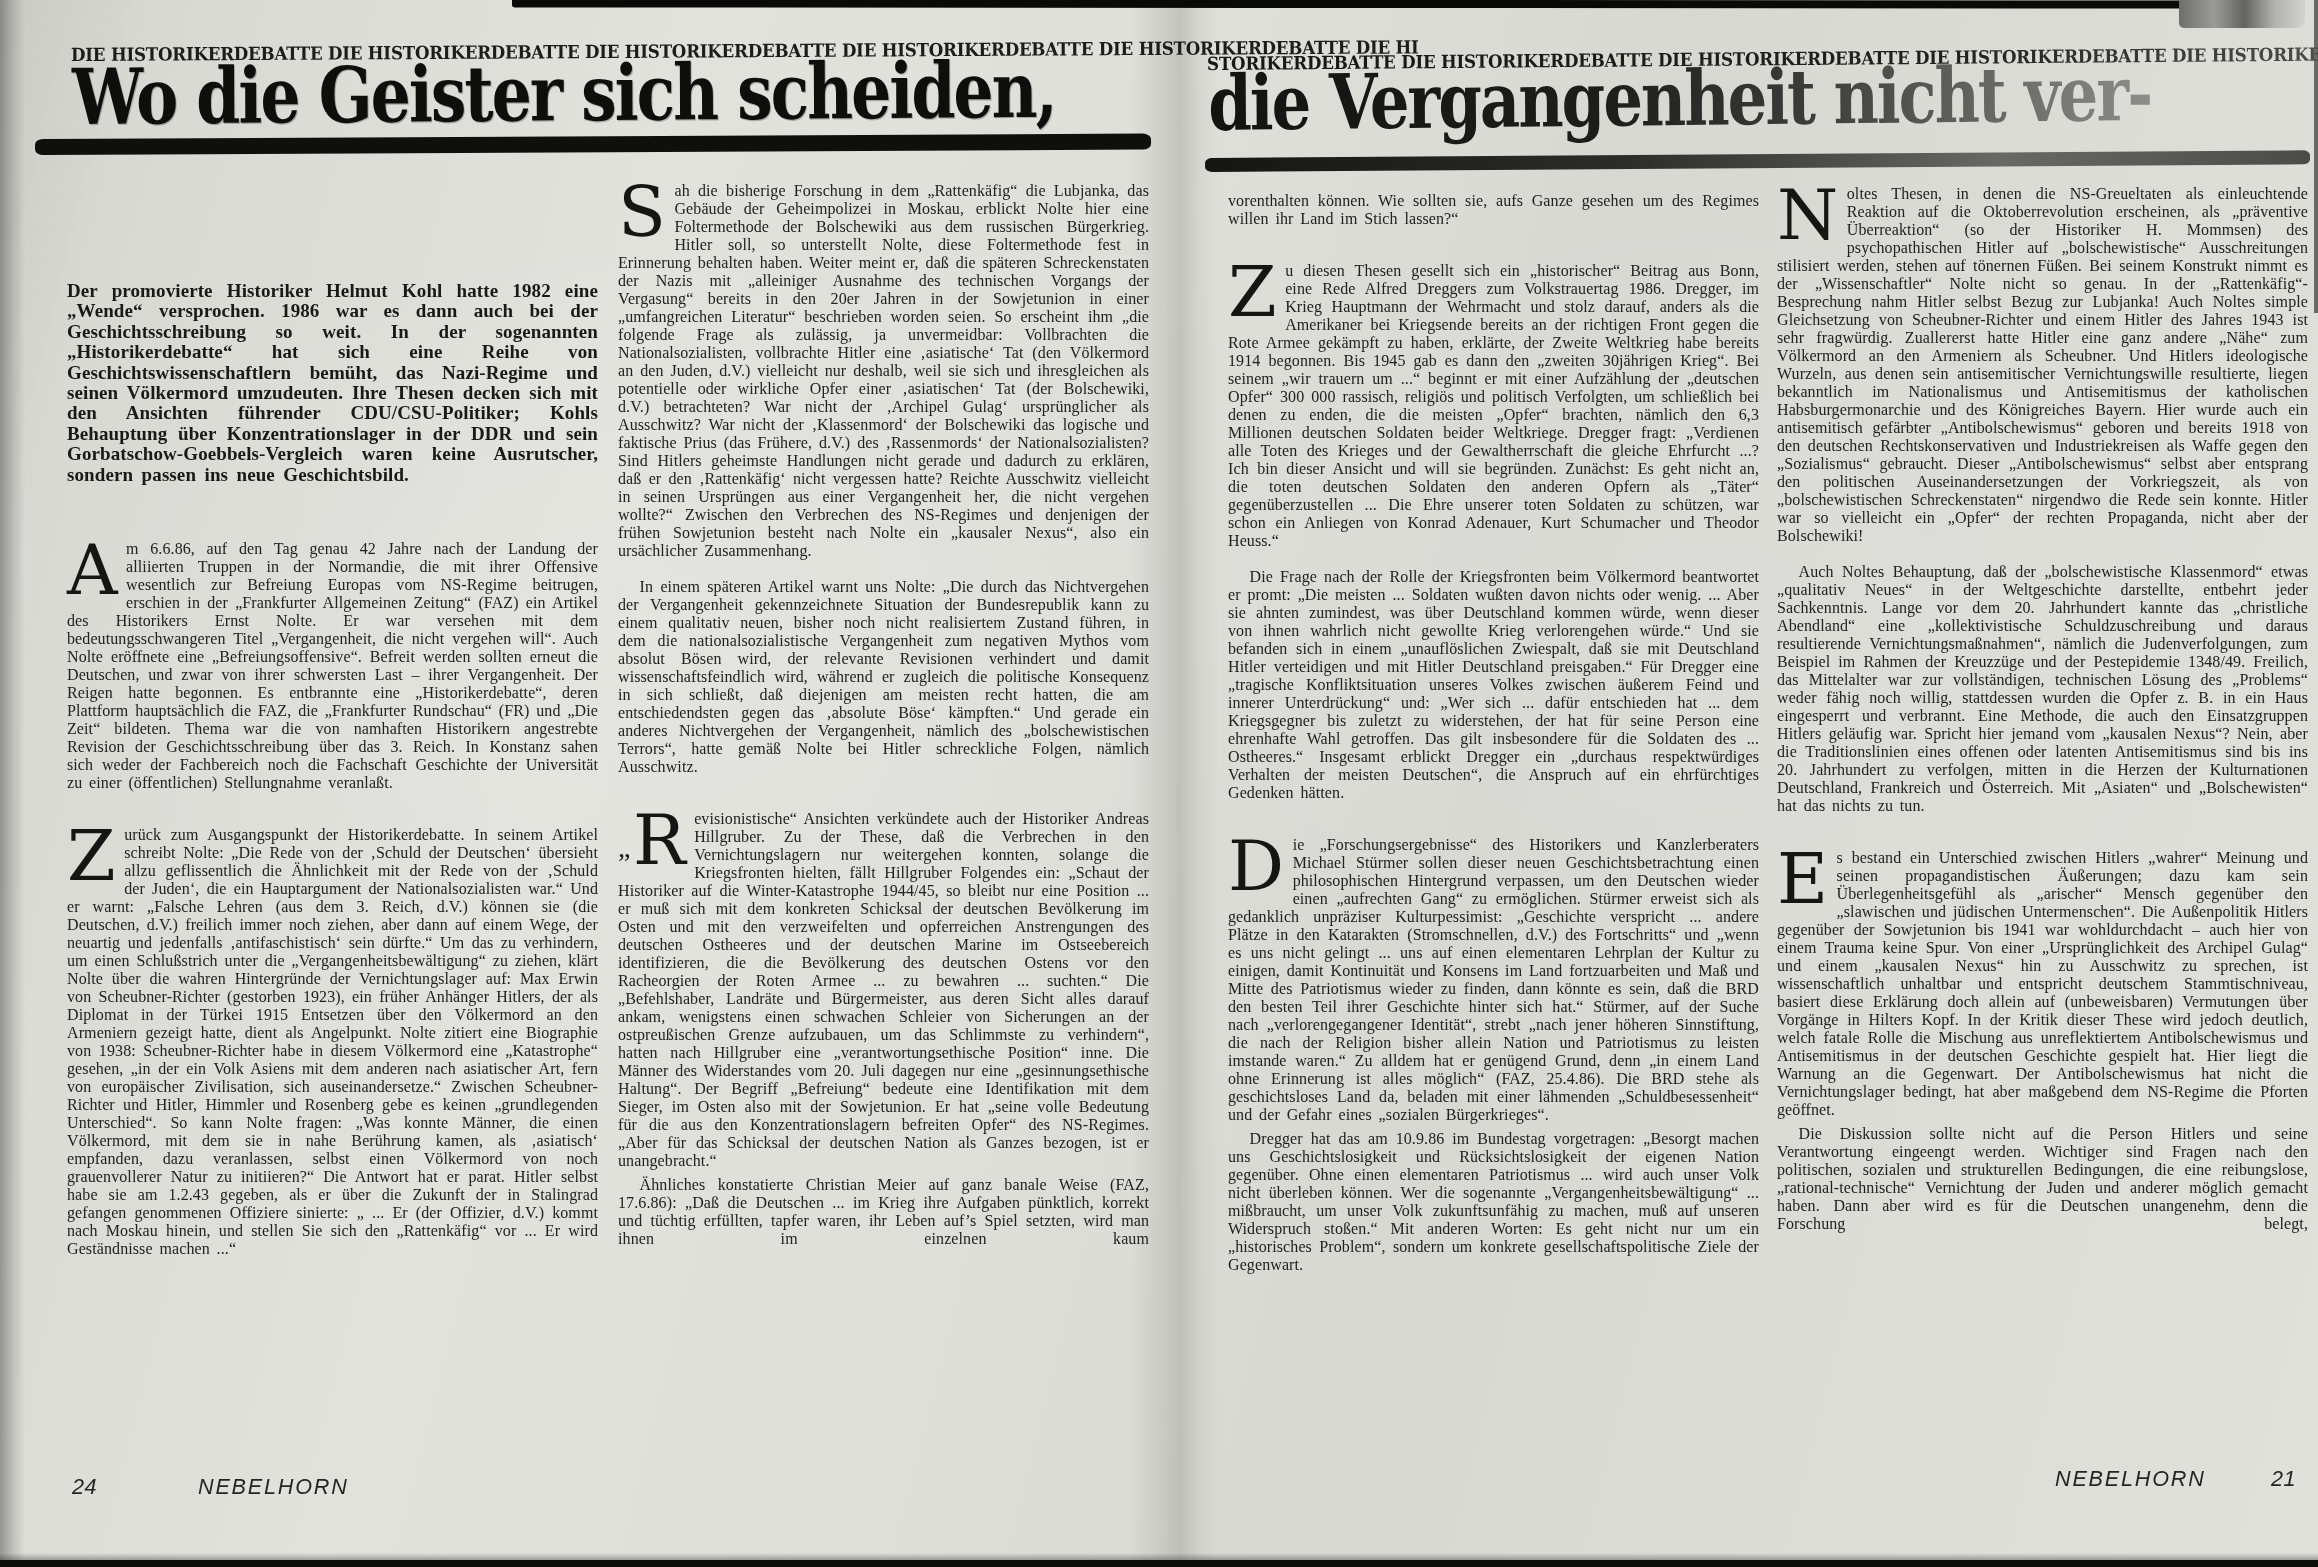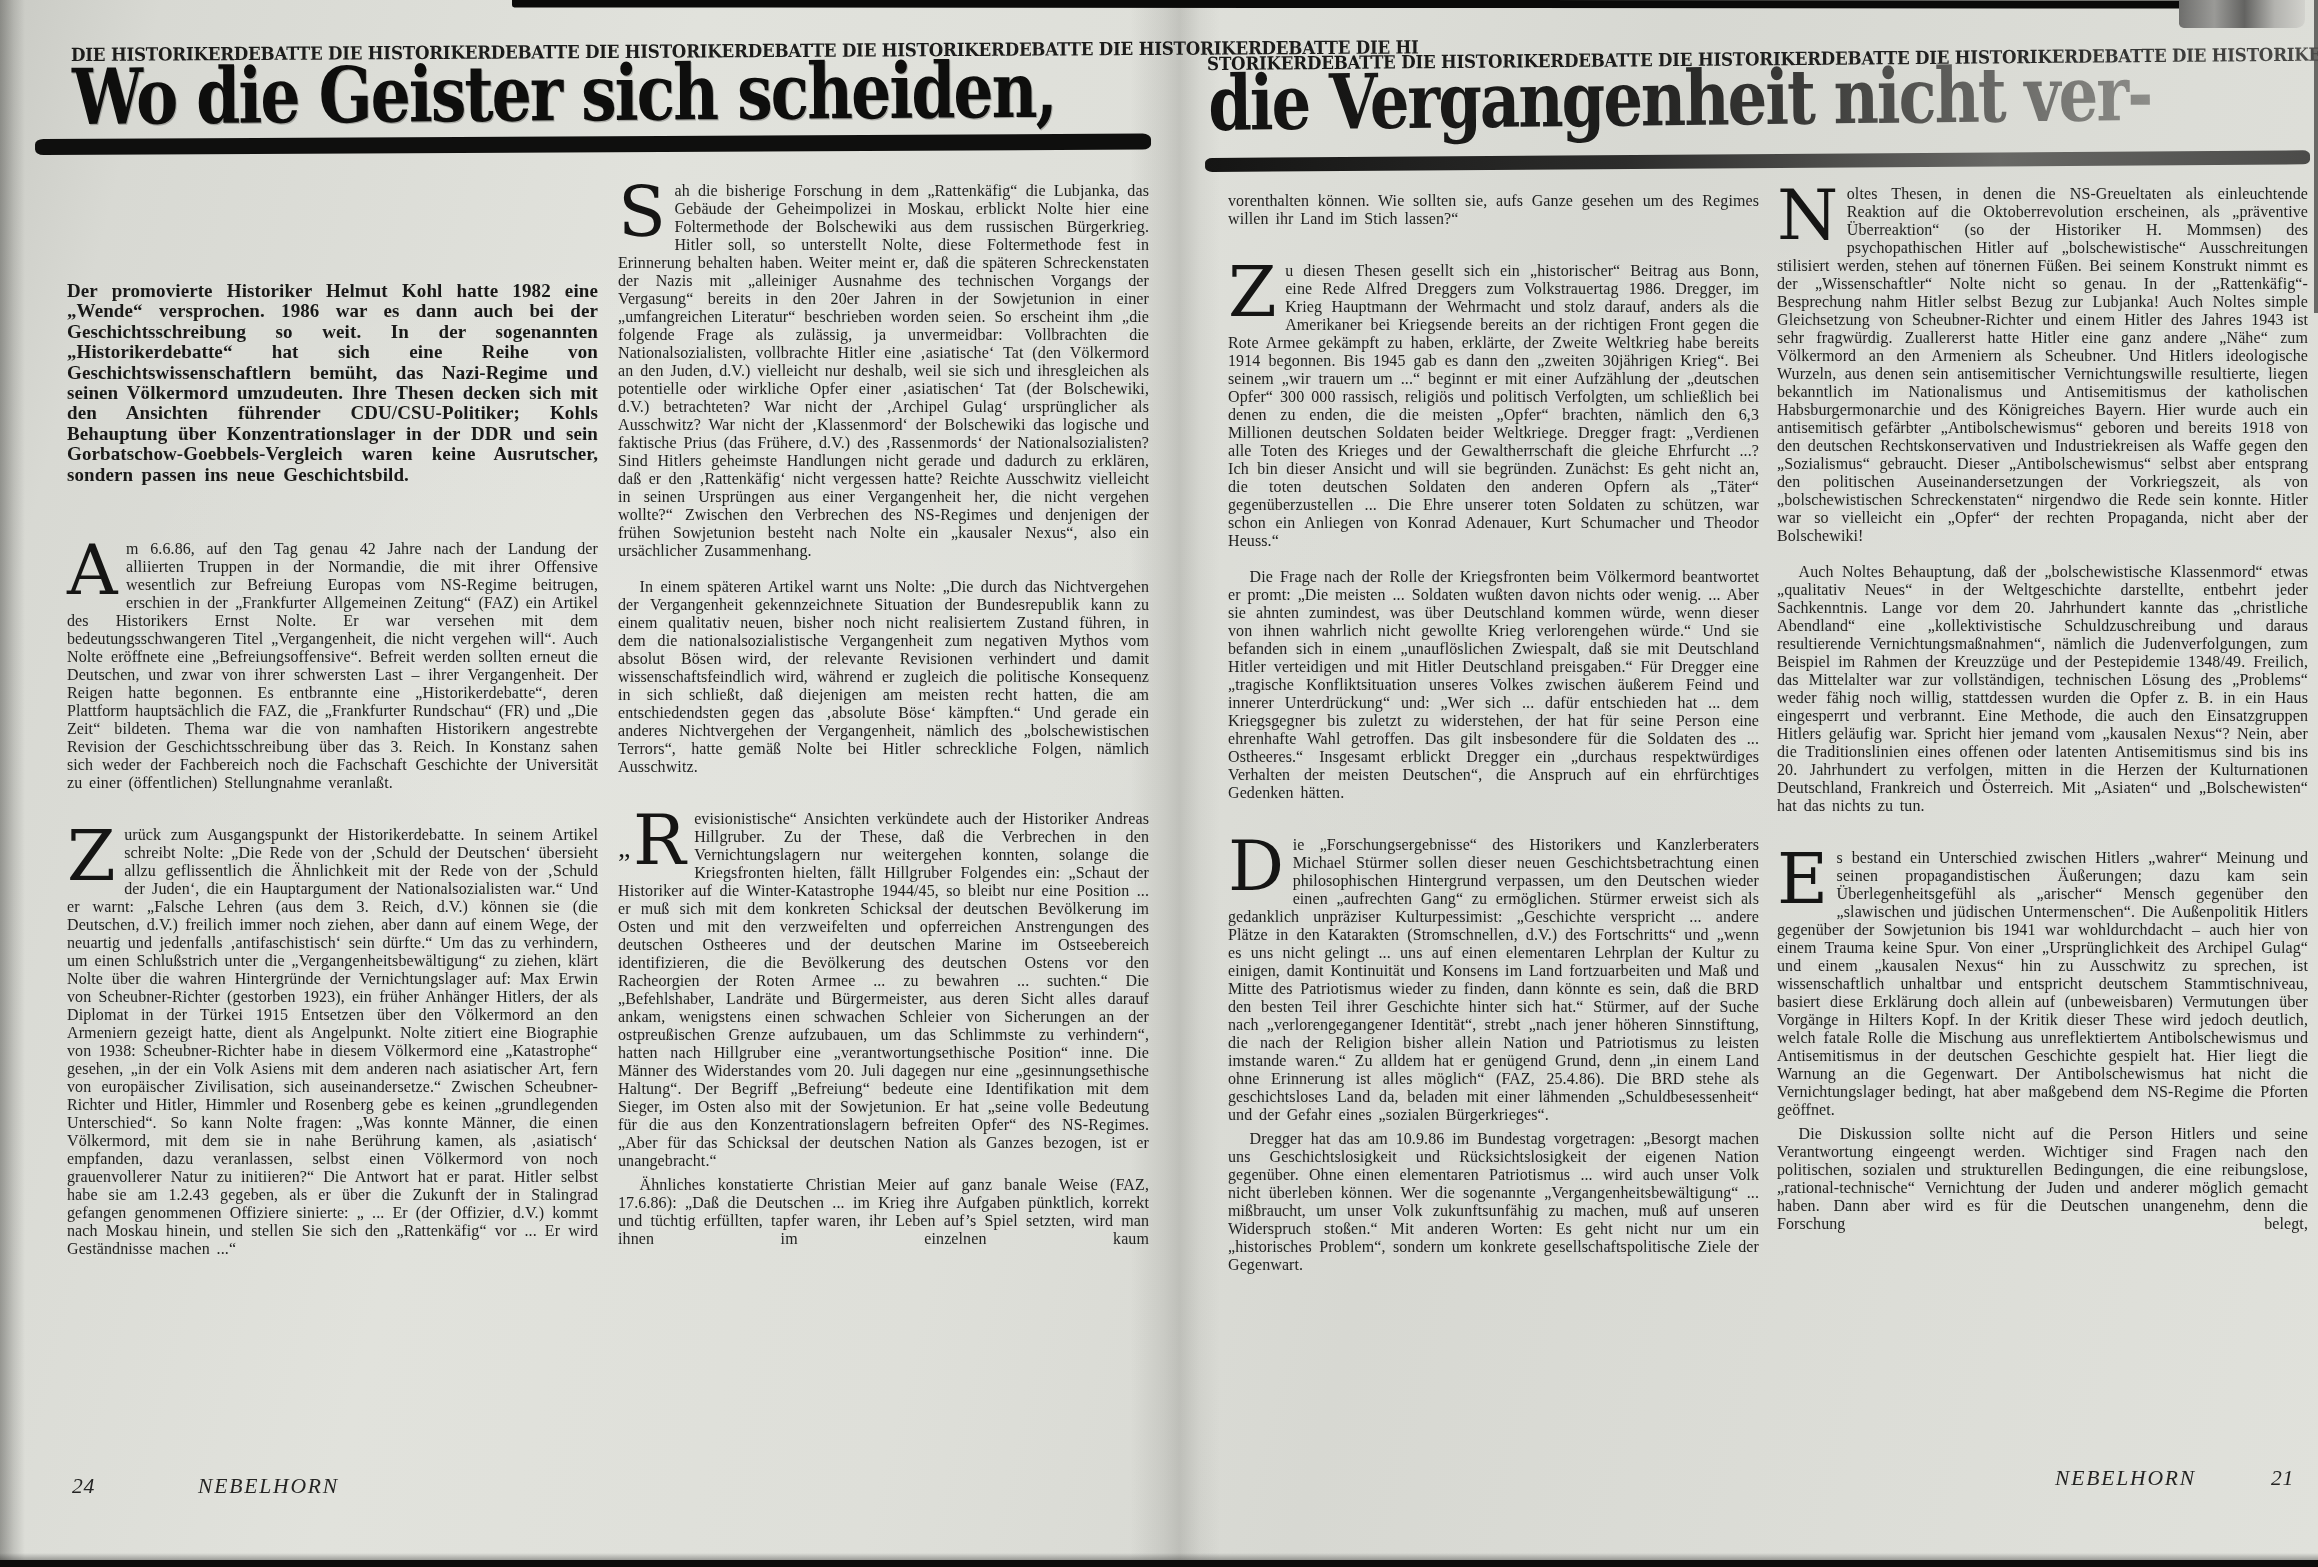--- a/index.html
+++ b/index.html
@@ -54,21 +54,21 @@
     margin:3.6px 8.4px 0 0;color:#151514;}
   .dropcap:empty{display:none;}
   .dcq{float:left;font-size:28px;line-height:18px;margin:29px 2.4px 0 0;color:#151514;}
   .dcq:empty{display:none;}
   .ind{text-indent:21.6px;}
   .runover{text-align-last:justify;}
   .mb-sm{margin-bottom:6px !important;}
   .mb-md{margin-bottom:18px !important;}
   .mb-lg{margin-bottom:34px !important;}
   
-  .footer-item{position:absolute;font-family:Liberation Serif, serif;font-style:italic;
+  .footer-item{position:absolute;font-family:Liberation Sans, sans-serif;font-style:italic;
     font-size:21.6px;color:#242423;letter-spacing:0.6px;}
   .fl-num{left:72px;top:1474px;}
   .fl-title{left:198px;top:1474px;letter-spacing:1.8px;}
   .fr-title{left:2055px;top:1466px;letter-spacing:1.8px;}
   .fr-num{left:2271px;top:1466px;}
 </style>
 </head>
 <body>
 
 <div class="stage">

